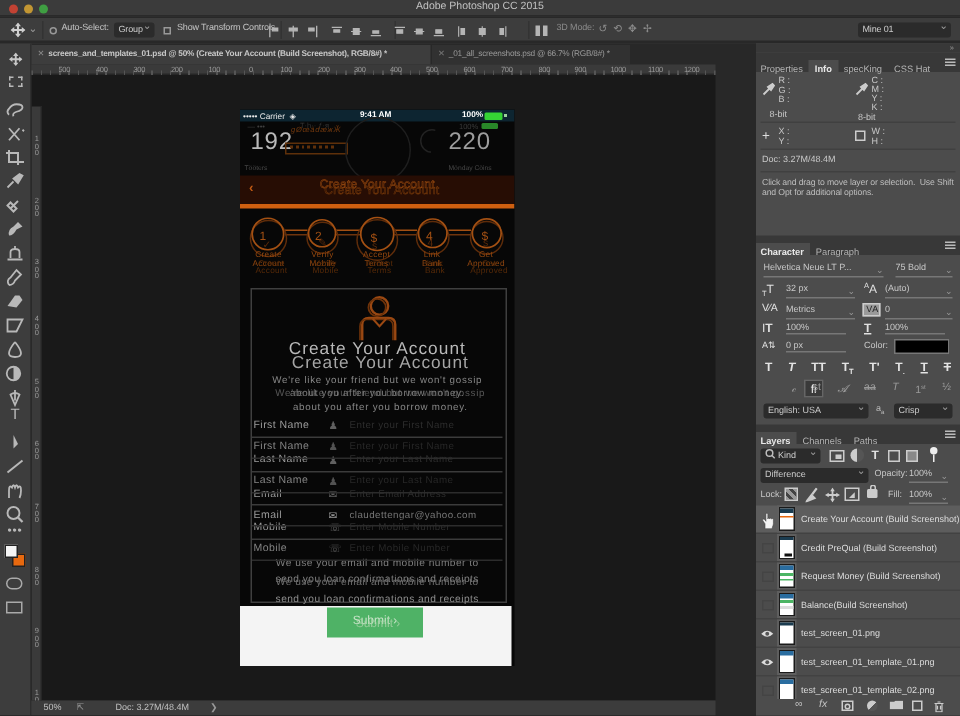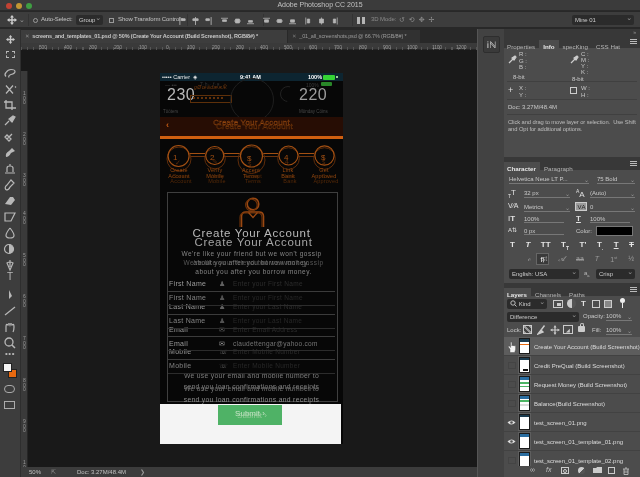--- a/index.html
+++ b/index.html
@@ -272,21 +272,21 @@
         <div class="abs" style="left:80px; top:1px; font-size:5.5px; color:#fff; font-weight:bold;">9:41 AM</div>
         <div class="abs" style="left:148px; top:1px; font-size:5.5px; color:#fff; font-weight:bold;">100%</div>
         <div class="abs" style="left:163px; top:1.5px; width:12px; height:5px; background:#35d435; border-radius:1px;"></div>
         <div class="abs" style="left:176px; top:3px; width:2px; height:2px; background:#9ad49a;"></div>
 
         <div class="abs" style="left:146px; top:9px; font-size:5px; color:#3a3a3a;">100%</div>
         <div class="abs" style="left:161px; top:9px; width:11px; height:4px; background:#2f9e2f; border-radius:1px; opacity:0.85;"></div>
 
         <div class="abs" style="left:5px; top:9px; font-size:5px; color:#3f3f3f;">— •••</div>
         <div class="abs" style="left:40px; top:8px; font-size:5px; color:#333;">T·һ·· ƒ·я</div>
-        <div class="abs" style="left:7px; top:13px; width:40px; font-size:16px; color:#b9b9b9; letter-spacing:0.5px;">230</div>
+        <div class="abs" style="left:7px; top:13px; width:40px; font-size:16px; color:#b9b9b9; letter-spacing:0.5px;">192</div>
         <div class="abs" style="left:34px; top:11px; font-size:5px; color:#753a0e; font-style:italic; letter-spacing:0.5px;">gØœädæжӁ</div>
         <div class="abs" style="left:30px; top:22px; width:42px; height:8px; border:1px solid #5e300a;"></div>
         <div class="abs" style="left:33px; top:24px; width:30px; height:1.5px; background:repeating-linear-gradient(90deg,#60300a 0 2px,transparent 2px 4px);"></div>
         <div class="abs" style="left:70px; top:5px; width:44px; height:44px; border:1.5px solid #1e1e1e; border-radius:50%;"></div>
         <div class="abs" style="left:120px; top:13px; width:16px; height:16px; border:1.5px solid #222222; border-radius:50%; clip-path:polygon(0 0, 65% 0, 45% 100%, 0 100%);"></div>
         <div class="abs" style="left:139px; top:13px; width:40px; font-size:16px; color:#9d9d9d; letter-spacing:0.5px;">220</div>
         <div class="abs" style="left:3px; top:36px; font-size:4.5px; color:#474747;">Tööters</div>
         <div class="abs" style="left:139px; top:36px; font-size:4.5px; color:#474747;">Mönday Cöins</div>
 
         <div class="abs" style="left:0; top:44px; width:183px; height:19px; background:#270d04;"></div>
@@ -434,23 +434,20 @@
       </div>
     </div>
     <div id="dstatus">
       <span style="position:absolute; left:8px;">50%</span>
       <span style="position:absolute; left:30px; color:#999;">⇱</span>
       <span style="position:absolute; left:56px;">Doc: 3.27M/48.4M</span>
       <span style="position:absolute; left:119px; color:#999;">❯</span>
     </div>
   </div>
 
-  <div id="drawer">
-    <div class="abs" style="left:5px; top:7px; width:17px; height:17px; background:#3a3a3a; border:1px solid #2e2e2e; border-radius:2px; color:#ddd; font-size:9px; text-align:center; line-height:16px;">ℹℕ</div>
-  </div>
   <div id="dock">
     <div style="height:6px; background:#383838; color:#999; font-size:5px; text-align:right; line-height:6px; padding-right:4px;">»</div>
     <div class="ptabs">
       <span class="ptab" style="padding-left:3px;">Properties</span><span class="ptab on">Info</span><span class="ptab">specKing</span><span class="ptab">CSS Hat</span>
       <div class="ham"></div>
     </div>
     <div id="info" style="position:relative; height:109px; font-size:6px; color:#c8c8c8;">
       <svg class="abs" style="left:4px; top:7px;" width="9" height="9" viewBox="0 0 9 9">
           <path d="M1 8 L5 4 M4 3 L6 5 L8 2 L7 1 Z" stroke="#ccc" fill="#ccc" stroke-width="1.2"></path>
         </svg>

